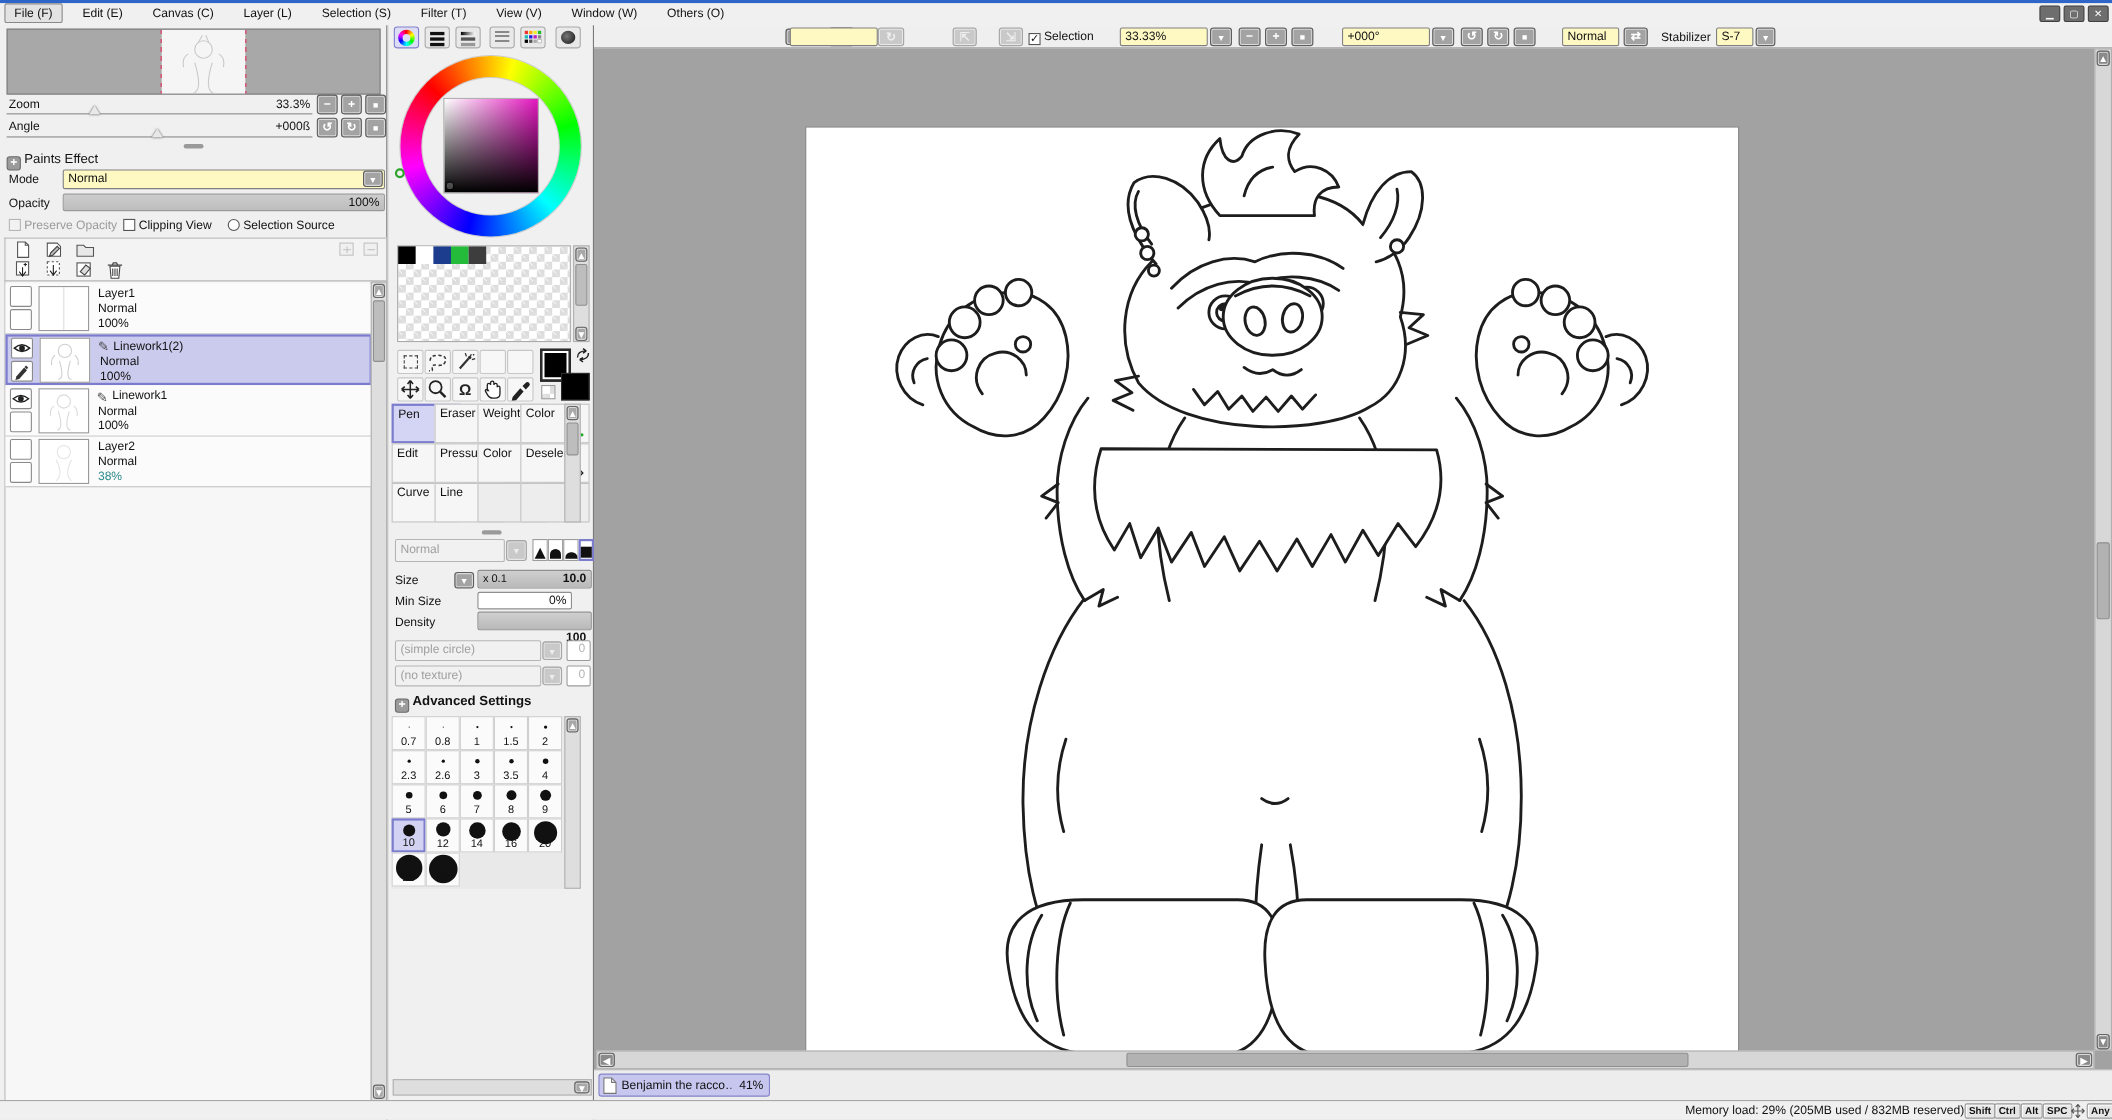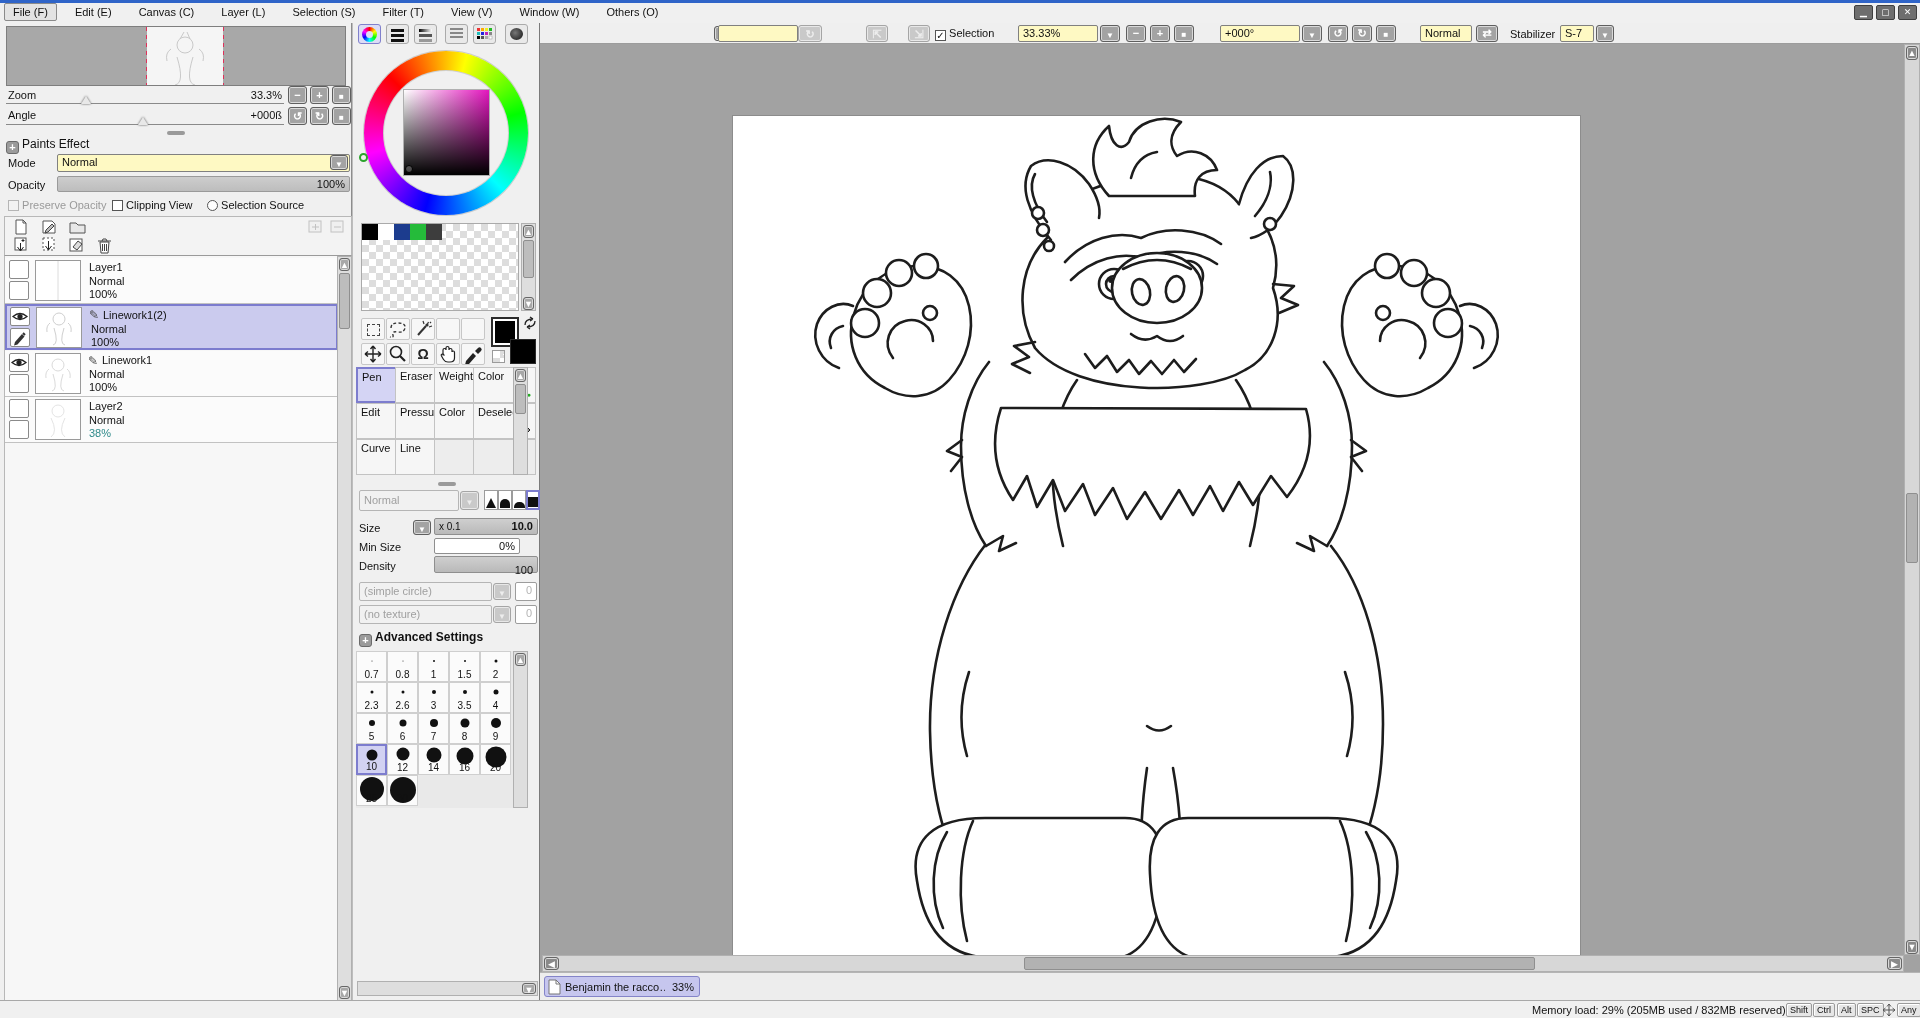--- a/index.html
+++ b/index.html
@@ -39,21 +39,21 @@
 .tab-cell.sel{background:#d4d4f4;border:2px solid #7d7dce}
 .tab-ic{position:absolute;right:4px;bottom:2px;font-size:13px;color:#222}
 .scell{position:absolute;width:31px;height:31px;background:#fbfbfb;border:1px solid #cfcfcf;text-align:center}
 .scell.sel{background:#d2d2f2;border:2px solid #7d7dce}
 .sdot{position:absolute;left:50%;top:9px;transform:translate(-50%,-50%);background:#111;border-radius:50%}
 .snum{position:absolute;left:0;right:0;bottom:1px;font-size:10px}
 .checker{background-color:#fff;background-image:linear-gradient(45deg,#ddd 25%,transparent 25%,transparent 75%,#ddd 75%),linear-gradient(45deg,#ddd 25%,transparent 25%,transparent 75%,#ddd 75%);background-size:14px 14px;background-position:0 0,7px 7px}
 .sbar{position:absolute;background:#dedede;border:1px solid #b0b0b0}
 .sbtn{position:absolute;background:#a8a8a8;border:1px solid #666;border-radius:3px;box-shadow:inset 0 0 0 1px #d9d9d9;color:#fff;font-size:9px;text-align:center;line-height:13px}
 .sthumb{position:absolute;background:#bdbdbd;border:1px solid #8f8f8f;border-radius:2px}
-.badge{position:absolute;top:2px;height:14px;background:#e6e6e6;border:1px solid #9b9b9b;border-radius:2px;box-shadow:inset 1px 1px 0 #fff;font-size:9px;font-weight:normal;text-align:center;line-height:12px;padding:0 3px}
+.badge{position:absolute;top:2px;height:14px;background:#e6e6e6;border:1px solid #9b9b9b;border-radius:2px;box-shadow:inset 1px 1px 0 #fff;font-size:9px;font-weight:bold;text-align:center;line-height:12px;padding:0 3px}
 .valbox{position:absolute;background:#fff;border:1px solid #9c9c9c;border-radius:2px;text-align:right;padding:1px 4px;color:#b5b5b5}
 .shape-btn{position:absolute;top:0;width:14px;height:20px;background:#fff;border:1px solid #9c9c9c;text-align:center}
 .shape-btn.sel{border:2px solid #7d7dce}
 svg{display:block}
 </style>
 </head>
 <body>
 
 <div class="p" style="left:0;top:0;width:1920px;height:3px;background:#2f64c8"></div>
 <div class="p" style="left:0;top:3px;width:1920px;height:20px;background:#f0f0f0">
@@ -459,21 +459,21 @@
   <div class="p" style="left:81px;top:495px;width:104px;height:17px;background:linear-gradient(#cfcfcf,#b9b9b9);border:1px solid #8f8f8f;border-radius:2px">
     <span class="p" style="left:4px;top:2px;font-size:10px">x 0.1</span>
     <span class="p" style="right:4px;top:1px;font-weight:bold">10.0</span>
   </div>
   <span class="p lbl" style="left:6px;top:518px">Min Size</span>
   <div class="p" style="left:81px;top:515px;width:86px;height:16px;background:#fff;border:1px solid #8f8f8f;border-radius:2px">
     <span class="p" style="right:4px;top:1px">0%</span>
   </div>
   <span class="p lbl" style="left:6px;top:537px">Density</span>
   <div class="p" style="left:81px;top:533px;width:104px;height:17px;background:linear-gradient(#cfcfcf,#b9b9b9);border:1px solid #8f8f8f;border-radius:2px">
-    <span class="p" style="right:4px;top:7px;font-weight:normal">100</span>
+    <span class="p" style="right:4px;top:17px;font-weight:bold">100</span>
   </div>
 
   <div class="combo dis" style="left:6px;top:559px;width:133px;height:19px;line-height:15px"><span>(simple circle)</span></div>
   <div class="b1 dis" style="left:140px;top:560px;width:18px;height:17px;line-height:16px"><span style="font-size:8px">▼</span></div>
   <div class="valbox" style="left:162px;top:559px;width:22px;height:19px"><span>0</span></div>
   <div class="combo dis" style="left:6px;top:582px;width:133px;height:19px;line-height:15px"><span>(no texture)</span></div>
   <div class="b1 dis" style="left:140px;top:583px;width:18px;height:17px;line-height:16px"><span style="font-size:8px">▼</span></div>
   <div class="valbox" style="left:162px;top:582px;width:22px;height:19px"><span>0</span></div>
 
   <div class="p" style="left:6px;top:607px">
@@ -677,21 +677,21 @@
 
   <div class="p" style="left:0;top:928px;width:1380px;height:28px;background:#ededed;border-top:1px solid #b5b5b5">
     <div class="p" style="left:4px;top:3px;width:156px;height:21px;background:#c6c6ee;border:1px solid #8484c8;border-radius:3px">
       <span class="p" style="left:3px;top:2px">
           <svg width="13" height="16" viewBox="0 0 13 16">
             <path d="M1,1 h7 l4,4 v10 h-11 z" fill="#fff" stroke="#777"></path>
             <path d="M8,1 v4 h4" fill="none" stroke="#777"></path>
           </svg>
         </span>
       <span class="p" style="left:20px;top:4px;width:100px;overflow:hidden;white-space:nowrap">Benjamin the racco…</span>
-      <span class="p" style="right:5px;top:4px">33%</span>
+      <span class="p" style="right:5px;top:4px">41%</span>
     </div>
   </div>
 </div>
 
 <div class="p" style="left:0;top:1000px;width:1920px;height:18px;background:#f0f0f0;border-top:1px solid #a8a8a8">
   <span class="p" style="left:1532px;top:3px;font-size:11px">Memory load: 29% (205MB used / 832MB reserved)</span>
   <span class="badge" style="left:1786px">Shift</span>
   <span class="badge" style="left:1813px">Ctrl</span>
   <span class="badge" style="left:1837px">Alt</span>
   <span class="badge" style="left:1857px">SPC</span>

